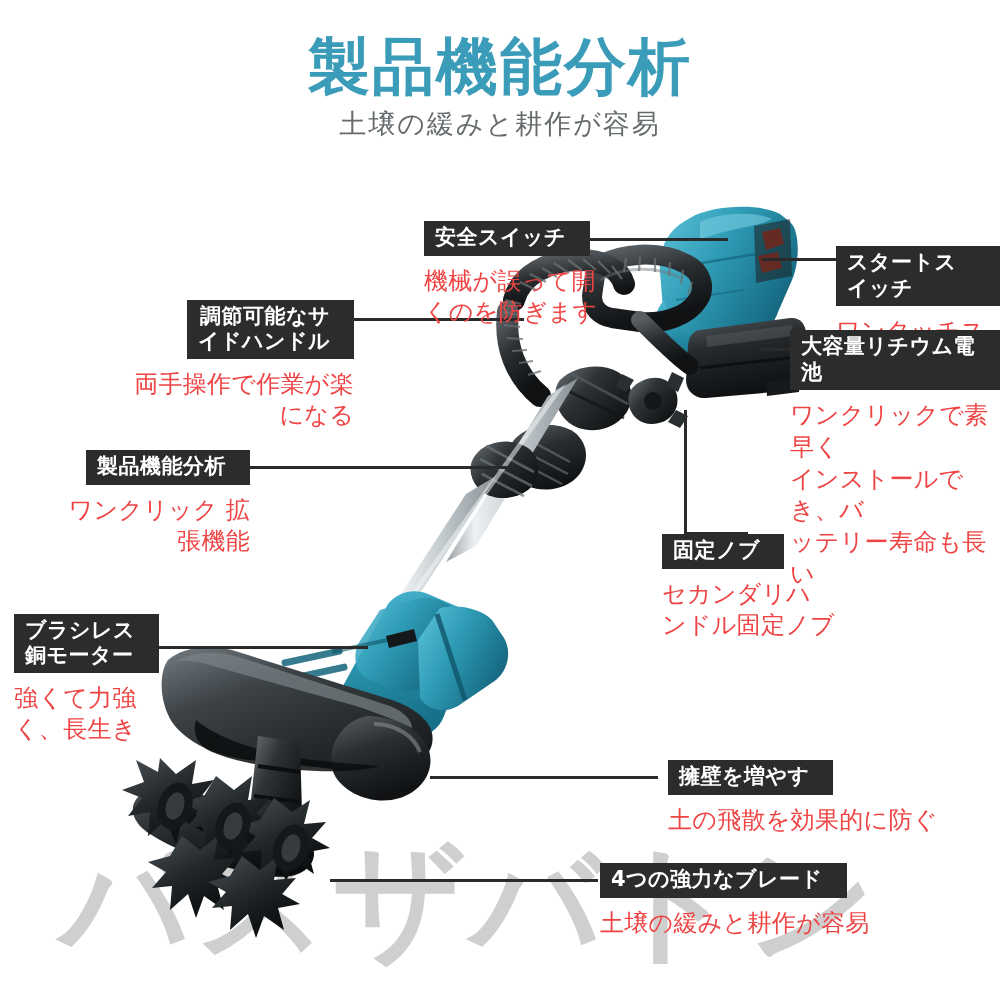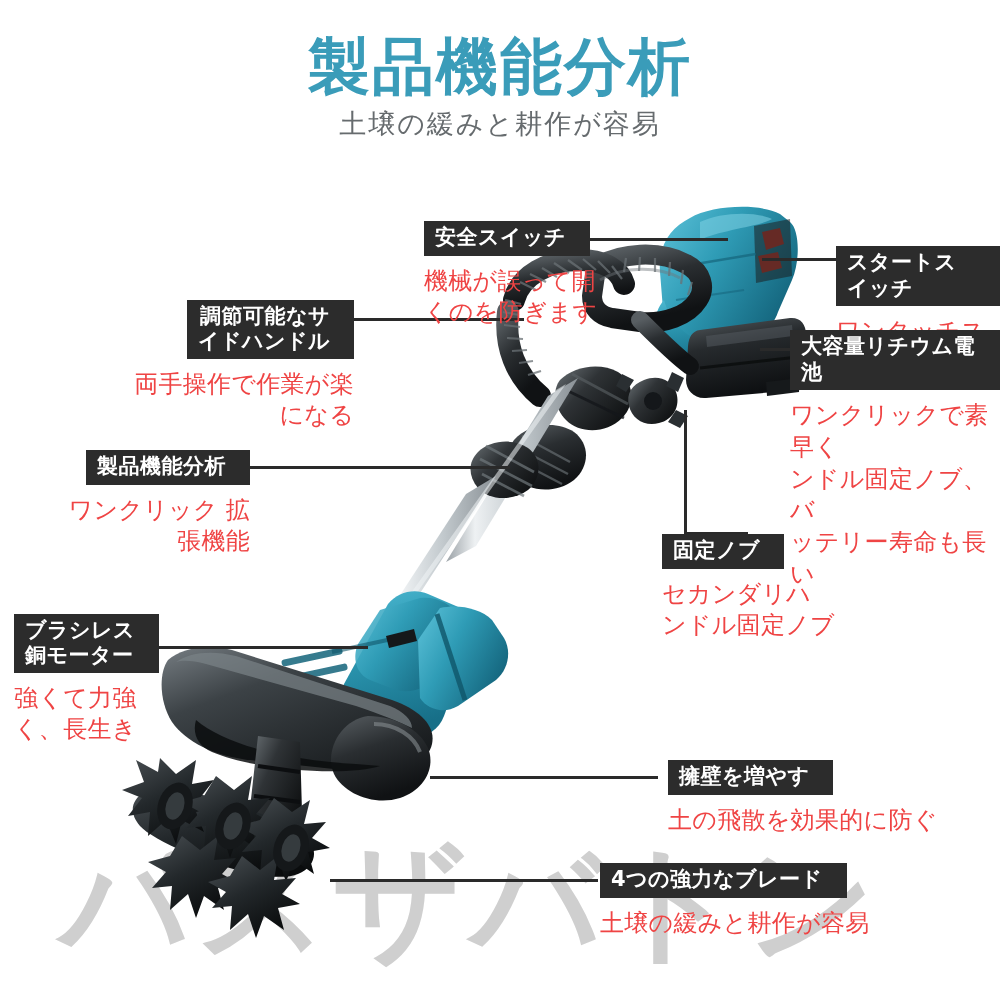--- a/index.html
+++ b/index.html
@@ -407,21 +407,21 @@
 
   <div class="callout right-align" style="left:128px; top:300px; width:226px;">
     <div class="badge two-line">調節可能なサ
 イドハンドル</div>
     <div class="desc">両手操作で作業が楽になる</div>
   </div>
 
   <div class="callout" style="left:790px; top:330px;">
     <div class="badge">大容量リチウム電池</div>
     <div class="desc">ワンクリックで素早く
-ンドル固定ノブ、バ
+インストールでき、バ
 ッテリー寿命も長い</div>
   </div>
 
   <div class="callout right-align" style="left:58px; top:450px; width:192px;">
     <div class="badge">製品機能分析</div>
     <div class="desc">ワンクリック 拡張機能</div>
   </div>
 
   <div class="callout" style="left:662px; top:534px;">
     <div class="badge">固定ノブ</div>

